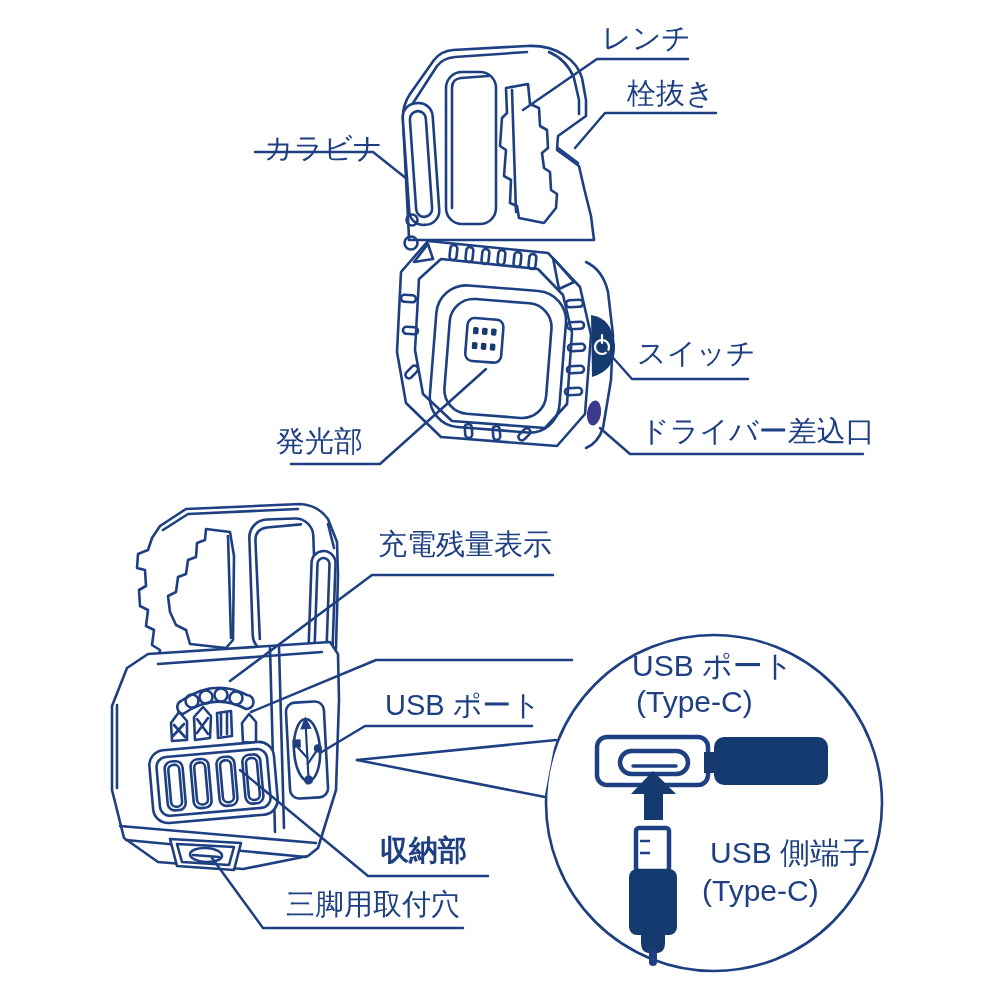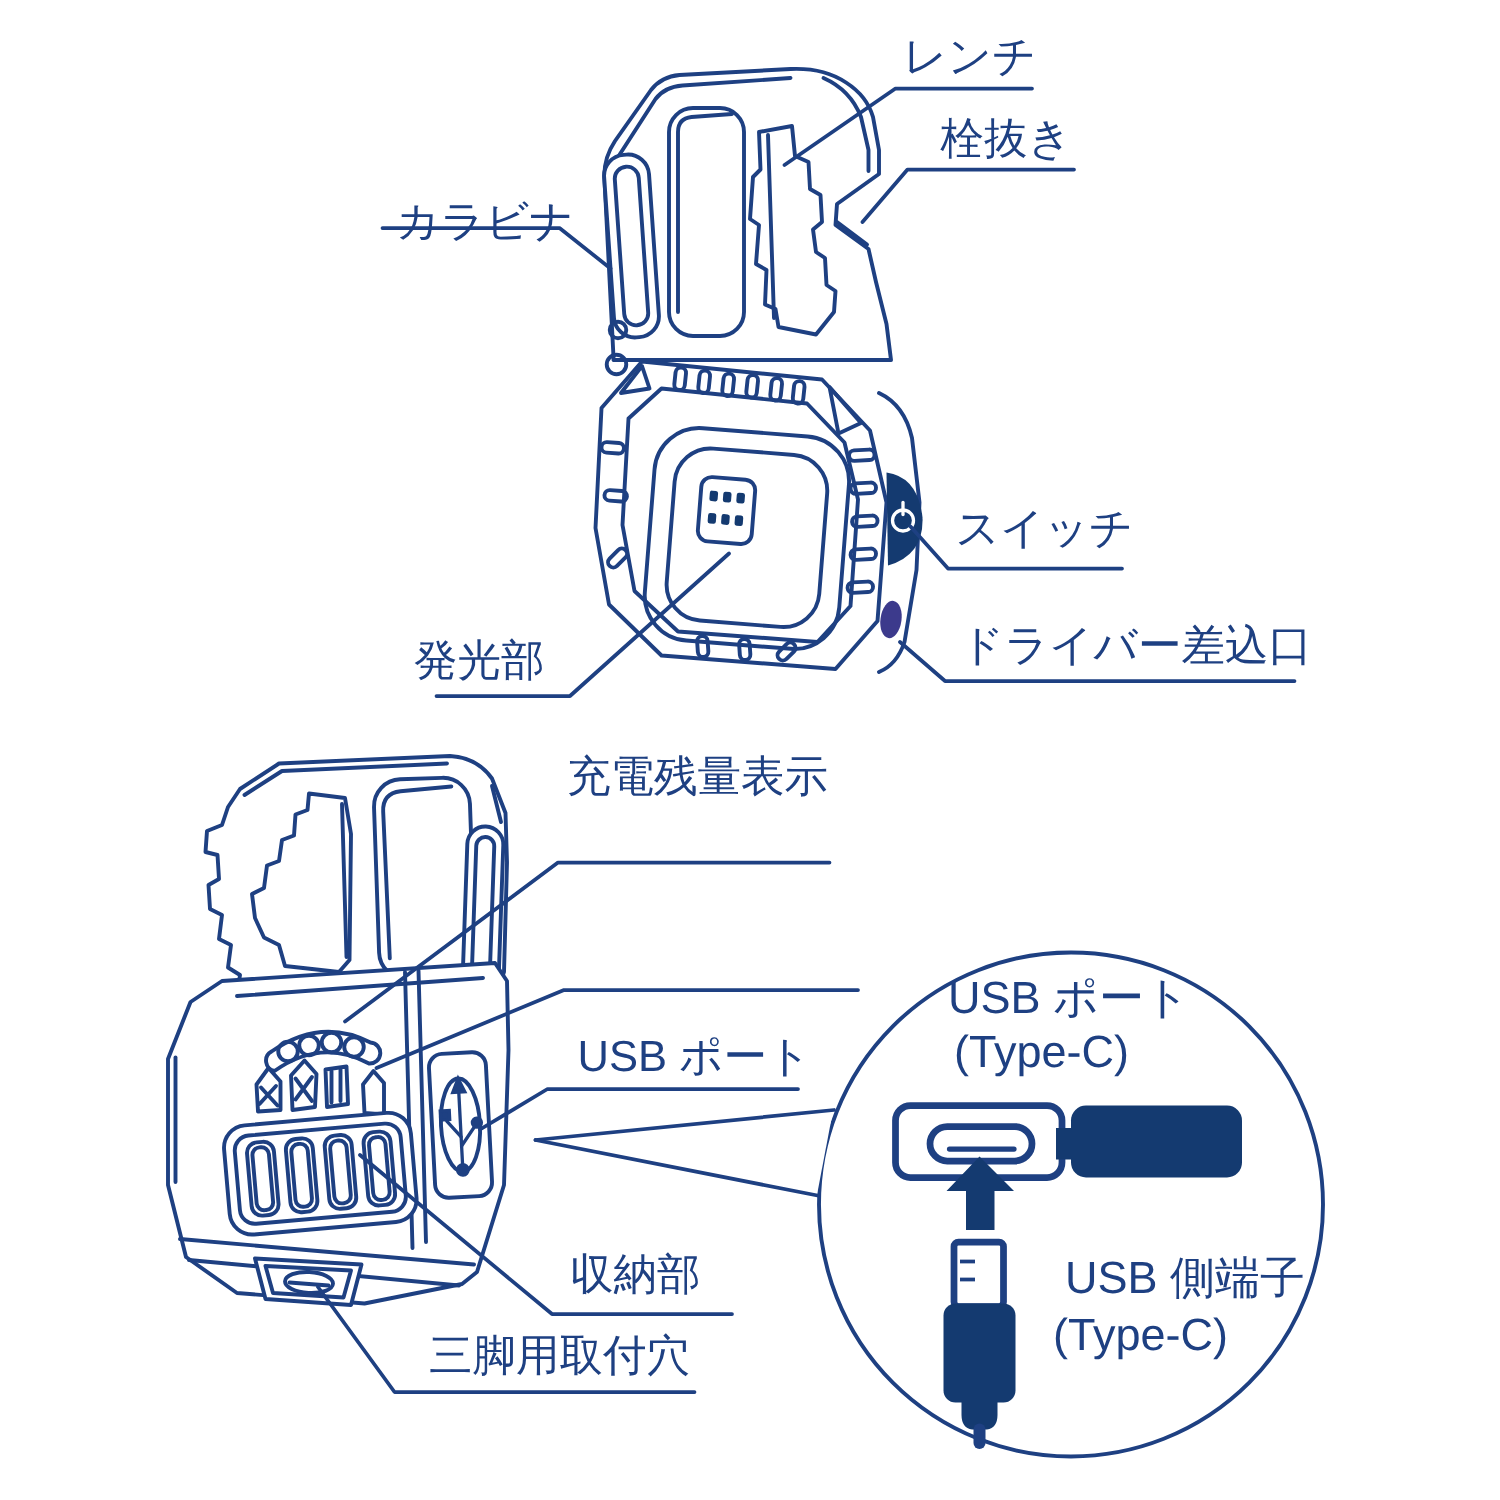--- a/index.html
+++ b/index.html
@@ -219,23 +219,23 @@
   </g>
 </svg>
 
 <div class="lbl" style="left:602px;top:24px;">レンチ</div>
 <div class="lbl" style="left:627px;top:79px;text-align:right;">栓抜き</div>
 <div class="lbl" style="left:264px;top:117px;margin-top:17px;">カラビナ</div>
 <div class="lbl" style="left:637px;top:339px;">スイッチ</div>
 <div class="lbl" style="left:640px;top:417px;">ドライバー差込口</div>
 <div class="lbl" style="left:276px;top:427px;">発光部</div>
 
-<div class="lbl" style="left:378px;top:504px;">充電残量表示</div>
+<div class="lbl" style="left:378px;top:530px;">充電残量表示</div>
 <div class="lbl" style="left:385px;top:691px;">USB ポート</div>
-<div class="lbl" style="left:380px;top:836px;">収納部</div>
+<div class="lbl" style="left:380px;top:836px;font-weight:bold;">収納部</div>
 <div class="lbl" style="left:286px;top:890px;">三脚用取付穴</div>
 
 <div class="lbl inset" style="left:632px;top:651px;">USB ポート</div>
 <div class="lbl inset" style="left:636px;top:687px;">(Type-C)</div>
 <div class="lbl inset" style="left:694px;top:838px;margin-left:16px;">USB 側端子</div>
 <div class="lbl inset" style="left:702px;top:876px;">(Type-C)</div>
 
 </div>
 
 </body></html>

